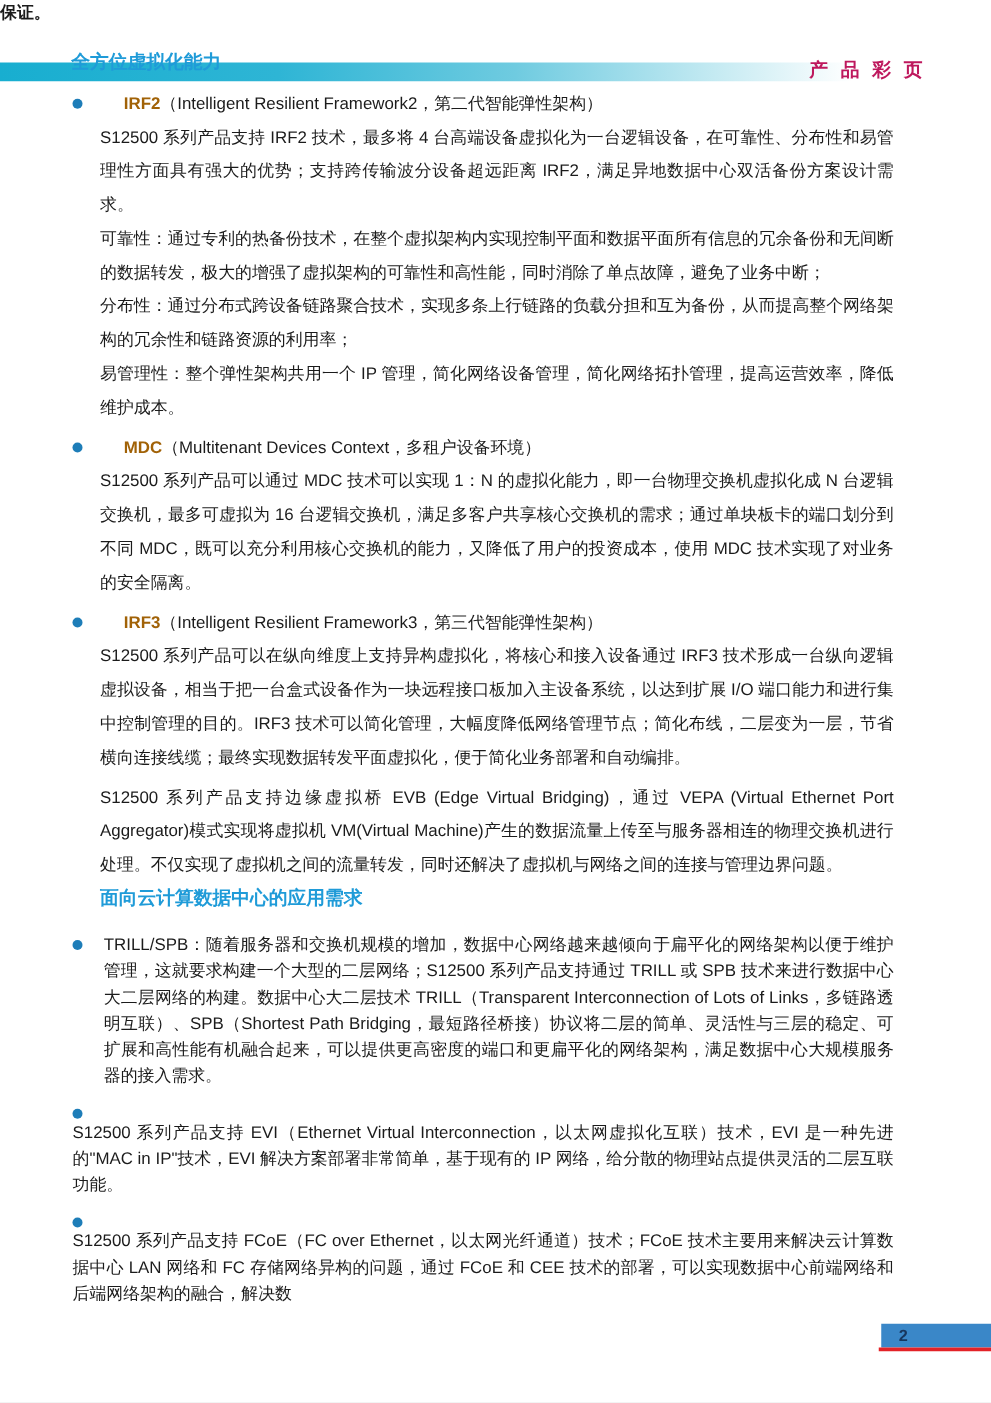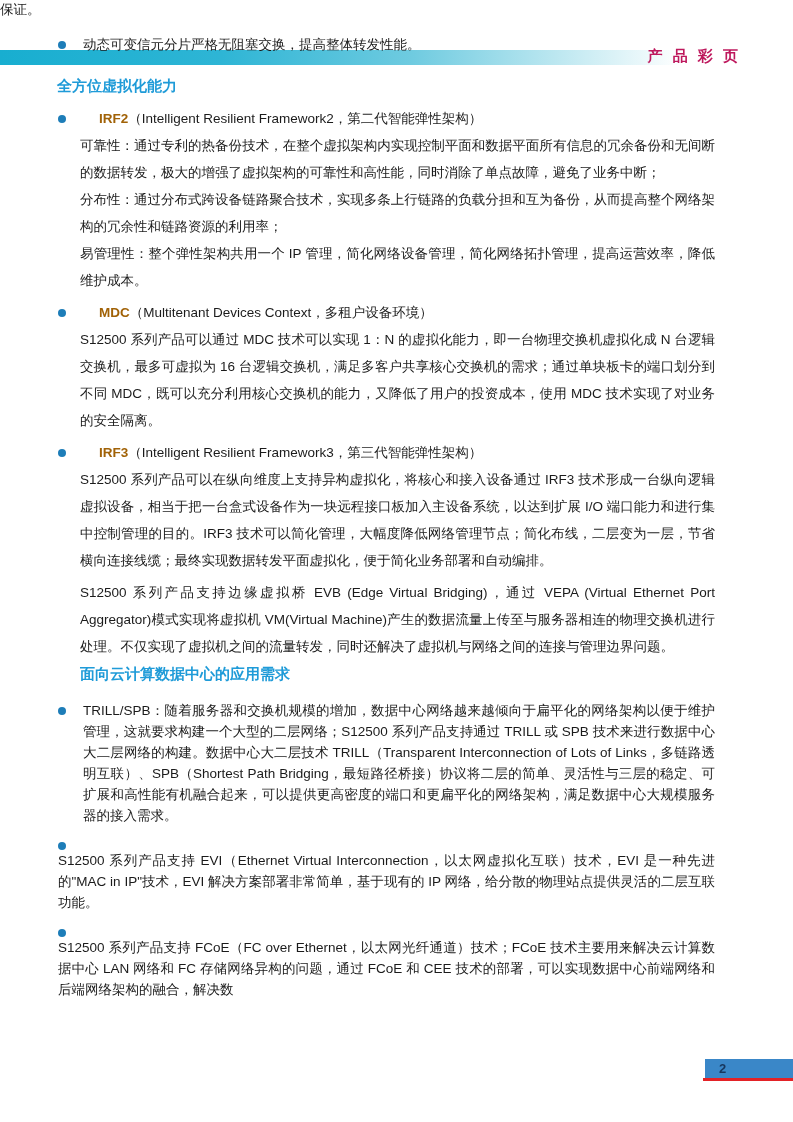--- a/index.html
+++ b/index.html
@@ -30,21 +30,21 @@
     font-weight: bold;
     letter-spacing: 3px;
     color: #be185d;
     background: transparent;
   }
 
   
   .content { position: absolute; top: 0; left: 0; width: 100%; font-size: 13.5px; }
   .content p { margin: 0; }
 
-  .cont { margin: 96px 78px 0 80px; line-height: 20px; text-align: justify; }
+  .cont { margin: 96px 78px 0 80px; line-height: 20px; text-align: justify; font-weight: bold; }
 
   .bullet-row { display: flex; margin: 0 78px 0 58px; }
   .dot {
     flex: 0 0 8px; width: 8px; height: 8px;
     border-radius: 50%;
     background: #1d7db8;
   }
   .bullet-row .bullet-text { text-align: justify; flex: 1 1 auto; }
 
   .bullet-row.s1 { margin-top: 14px; line-height: 22px; }
@@ -92,33 +92,30 @@
 
 <div class="page">
 
   <div class="header-bar"></div>
   <div class="header-label">产 品 彩 页</div>
 
   <div class="content">
 
     <p class="cont">保证。</p>
 
-    <div class="bullet-row s1">
-      <span class="dot"></span>
-      <p class="bullet-text">动态可变信元分片严格无阻塞交换，提高整体转发性能。</p>
-    </div>
 
     <h1 class="h1 h1-first">全方位虚拟化能力</h1>
 
     <div class="item">
       <div class="term-row">
         <span class="dot"></span>
         <p class="term-line"><b class="term">IRF2</b><span class="term-rest">（Intelligent Resilient Framework2，第二代智能弹性架构）</span></p>
       </div>
       <div class="item-body">
+        <p>S12500 系列产品支持 IRF2 技术，最多将 4 台高端设备虚拟化为一台逻辑设备，在可靠性、分布性和易管理性方面具有强大的优势；支持跨传输波分设备超远距离 IRF2，满足异地数据中心双活备份方案设计需求。</p>
         <p>可靠性：通过专利的热备份技术，在整个虚拟架构内实现控制平面和数据平面所有信息的冗余备份和无间断的数据转发，极大的增强了虚拟架构的可靠性和高性能，同时消除了单点故障，避免了业务中断；</p>
         <p>分布性：通过分布式跨设备链路聚合技术，实现多条上行链路的负载分担和互为备份，从而提高整个网络架构的冗余性和链路资源的利用率；</p>
         <p>易管理性：整个弹性架构共用一个 IP 管理，简化网络设备管理，简化网络拓扑管理，提高运营效率，降低维护成本。</p>
       </div>
     </div>
 
     <div class="item">
       <div class="term-row">
         <span class="dot"></span>
         <p class="term-line"><b class="term">MDC</b><span class="term-rest">（Multitenant Devices Context，多租户设备环境）</span></p>

